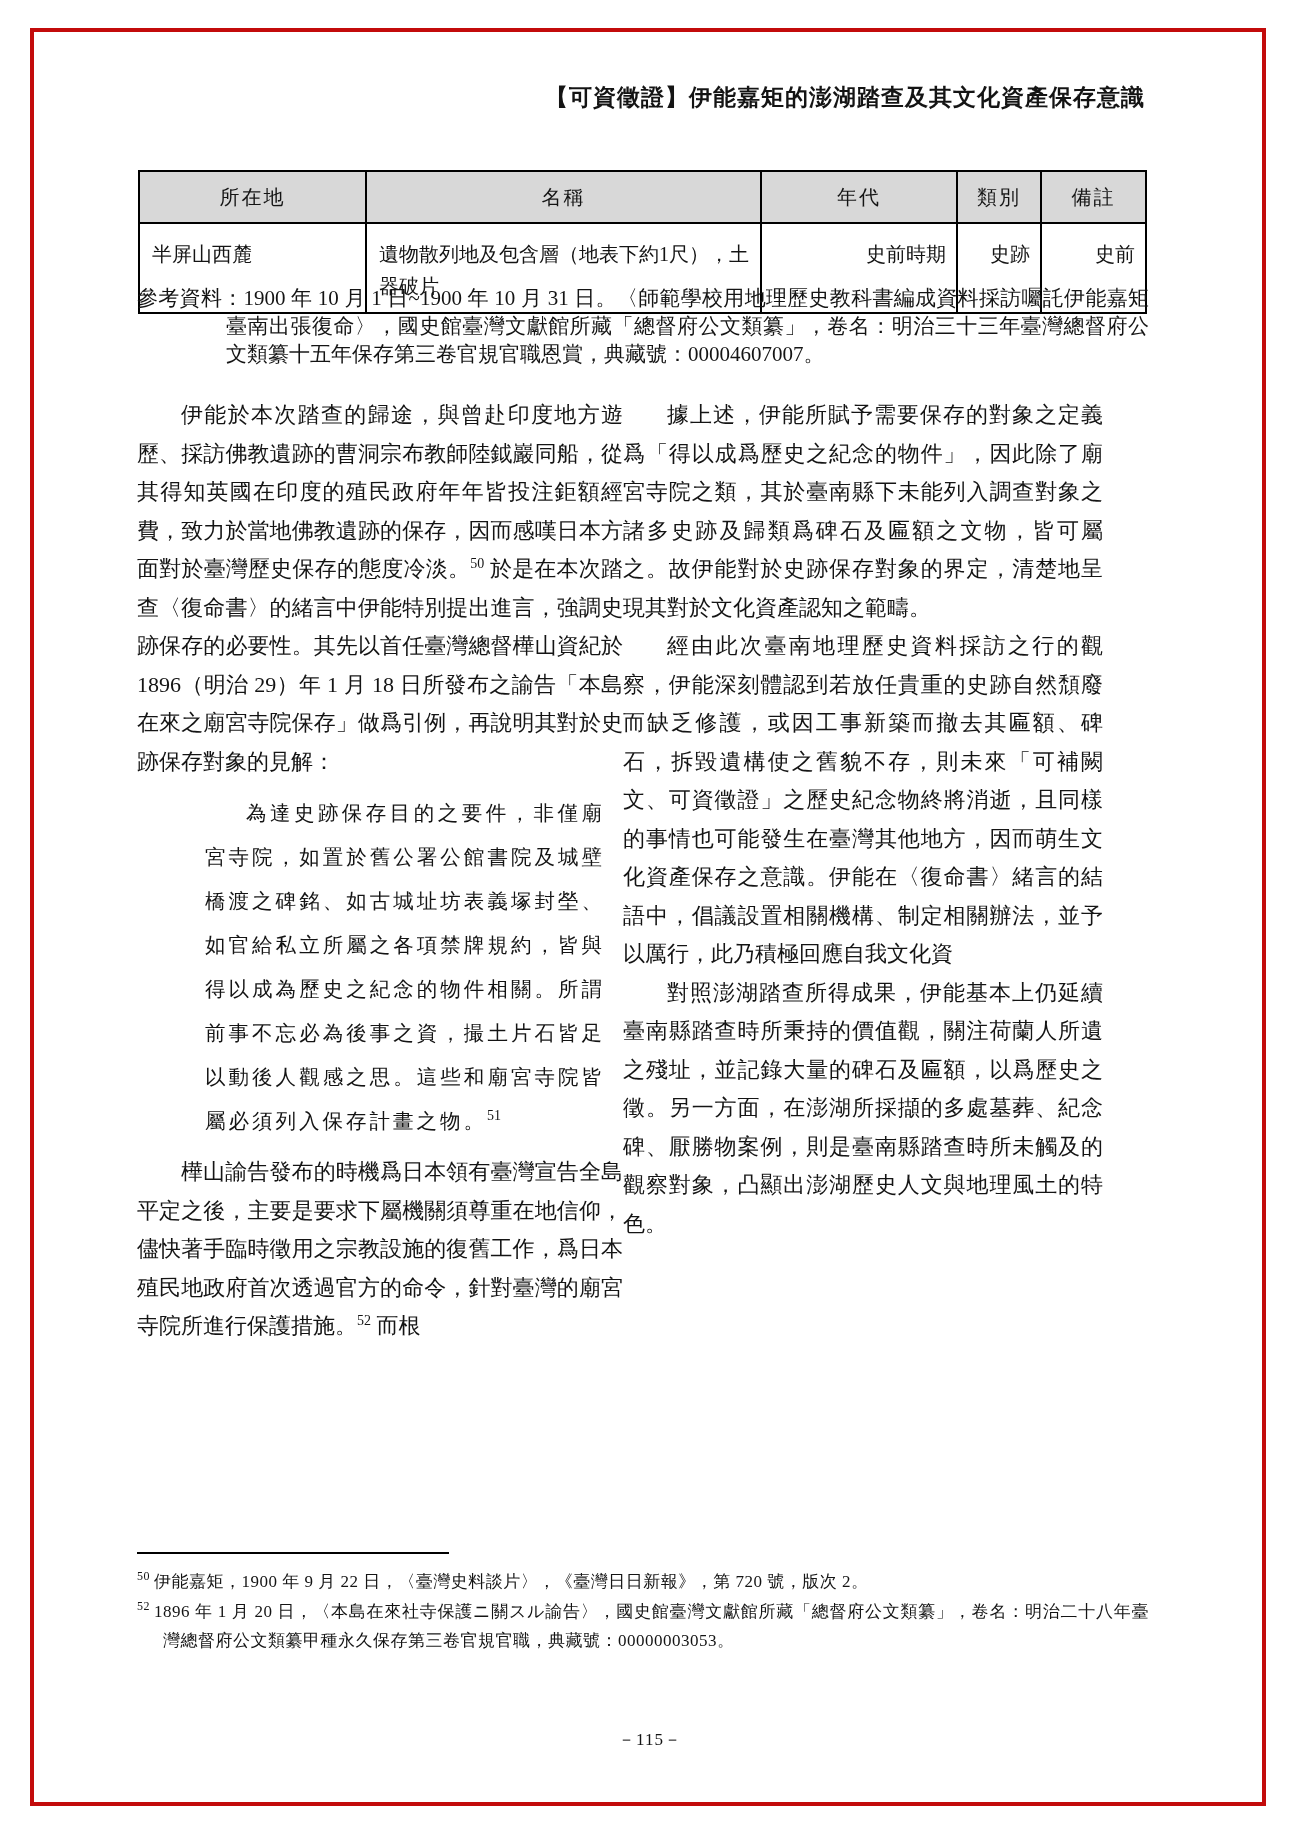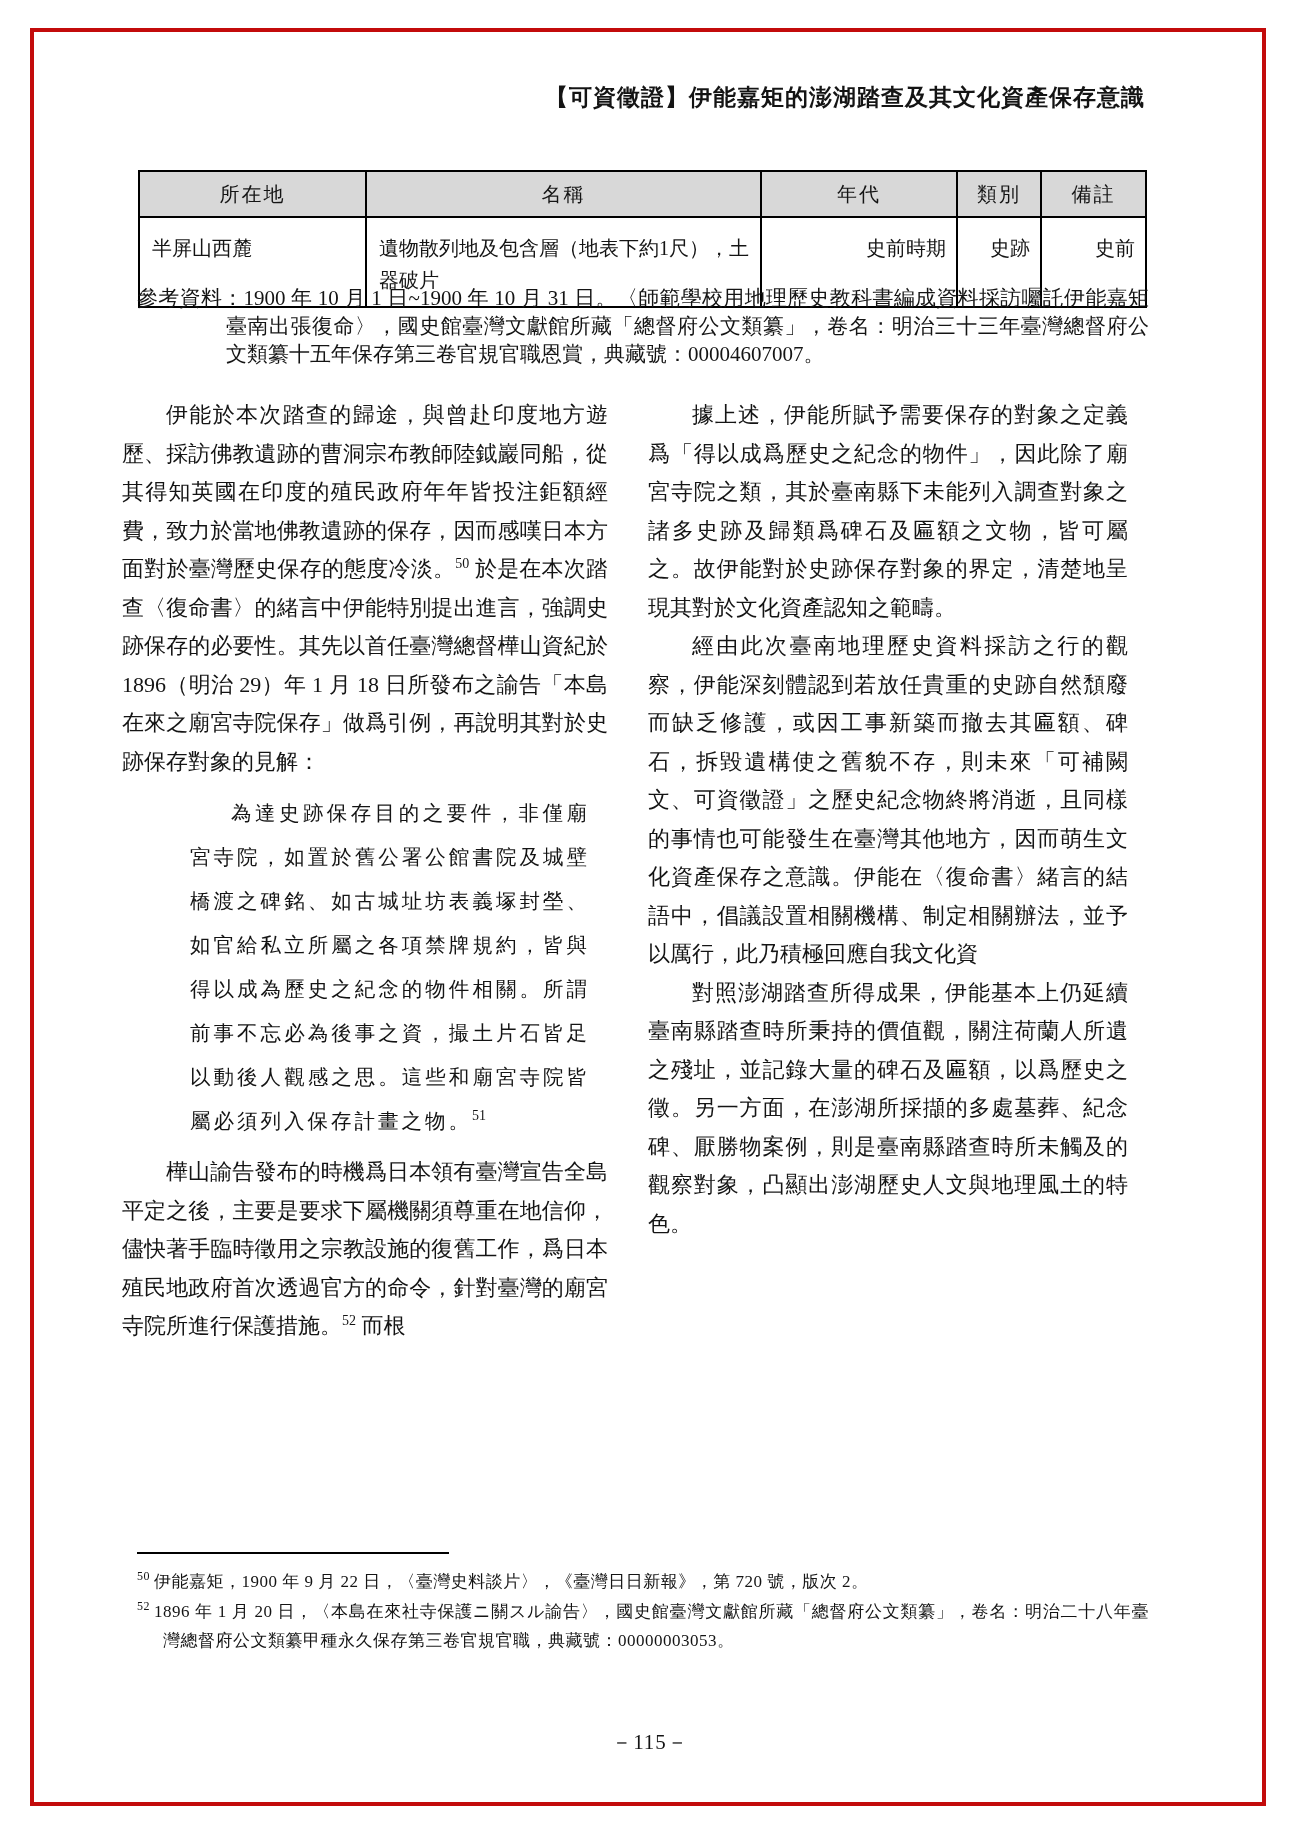--- a/index.html
+++ b/index.html
@@ -19,55 +19,55 @@
   }
   table.datatable{
     position:absolute;top:170px;left:138px;width:1007px;
     border-collapse:collapse;table-layout:fixed;
     font-size:20px;
   }
   table.datatable th,table.datatable td{
     border:2px solid #000;box-sizing:border-box;font-weight:normal;
   }
   table.datatable th{
-    background:#d8d8d8;height:46px;text-align:center;vertical-align:middle;
+    background:#d8d8d8;height:52px;text-align:center;vertical-align:middle;
     letter-spacing:2px;
   }
   table.datatable td{
     height:86px;vertical-align:top;padding:14px 10px 10px 12px;line-height:32px;
   }
   td.c-loc{text-align:left;}
   td.c-name{text-align:left;}
   td.c-era,td.c-type,td.c-note{text-align:right;}
   .tablenote{
     position:absolute;top:284px;left:137px;width:1012px;
     font-size:21px;line-height:28px;text-align:justify;
     padding-left:89px;text-indent:-89px;box-sizing:border-box;
   }
   .columns{
-    position:absolute;top:396px;left:122px;width:1008px;
-    display:flex;gap:40px;
+    position:absolute;top:396px;left:137px;width:1008px;
+    display:flex;
   }
   .col{width:486px;font-size:22px;line-height:38.5px;text-align:justify;}
   .col p{margin:0;text-indent:2em;}
   sup.fnref{font-size:14px;line-height:0;vertical-align:super;letter-spacing:0;}
   .quote{
     margin:10px 18px 10px 68px;text-indent:2em;
     font-size:20.5px;line-height:44px;letter-spacing:3px;text-align:justify;
   }
   .footnotes{
     position:absolute;top:1552px;left:137px;width:1012px;
     font-size:17px;line-height:29px;text-align:justify;letter-spacing:0.5px;
   }
   .fnsep{width:312px;border-top:2.5px solid #000;margin-bottom:13px;}
   .fnitem{padding-left:26px;text-indent:-26px;margin:0 0 1px 0;}
   .fnitem sup{font-size:12px;vertical-align:super;line-height:0;margin-right:4px;}
   .pagenum{
     position:absolute;top:1728px;left:0;width:1300px;text-align:center;
-    font-size:21px;letter-spacing:1px;
+    font-size:17px;letter-spacing:1px;
   }
 </style>
 </head>
 <body>
 
 <div class="frame"></div>
 
 <div class="header">【可資徵證】伊能嘉矩的澎湖踏查及其文化資產保存意識</div>
 
 <table class="datatable">

